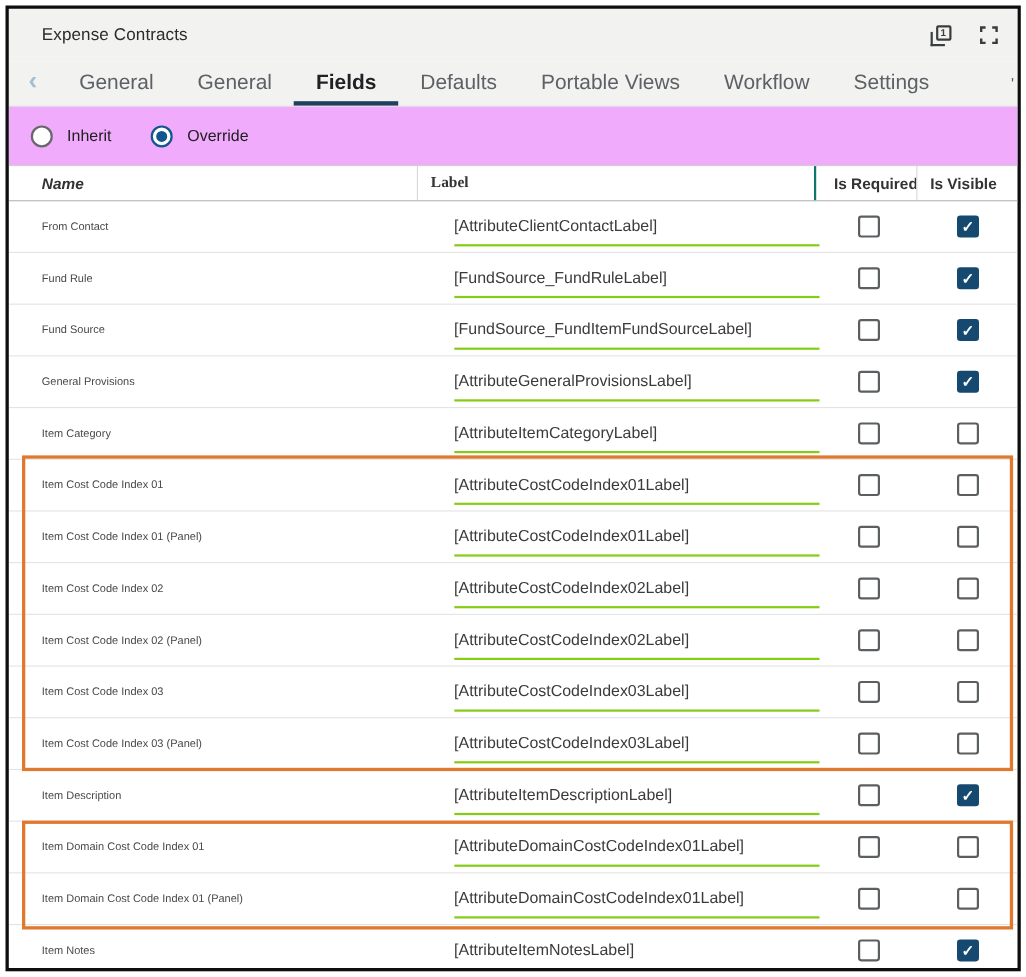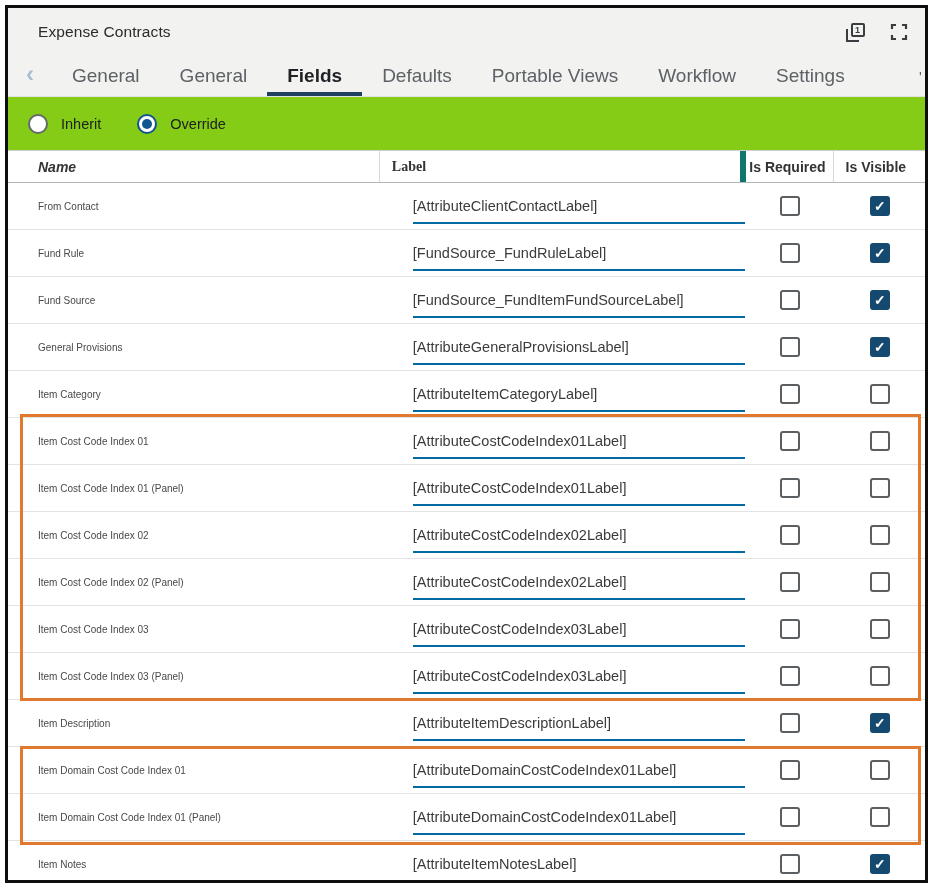--- a/index.html
+++ b/index.html
@@ -43,48 +43,48 @@
     padding:4px 20px 0 20px;display:flex;align-items:center;
     font-size:19px;color:#5D6165;border-bottom:4px solid transparent;cursor:pointer;
     white-space:nowrap;
   }
   .tab.active{color:#1F2124;border-bottom-color:var(--tab-underline);font-weight:700;}
   .tab-partial{
     margin-left:auto;align-self:center;width:6px;overflow:hidden;
     font-size:14.5px;color:#5D6165;padding-top:2px;white-space:nowrap;
   }
   
-  .radio-row{height:53px;display:flex;align-items:center;padding-left:20px;background:#84cc16;}
+  .radio-row{height:53px;display:flex;align-items:center;padding-left:20px;background:#f0abfc;}
   .radio-option{display:flex;align-items:center;margin-right:36px;cursor:pointer;}
   .radio{width:20px;height:20px;border-radius:50%;border:2px solid #66686B;position:relative;background:#fff;}
   .radio.selected{border-color:var(--radio-blue);}
   .radio.selected::after{
     content:"";position:absolute;left:3px;top:3px;width:10px;height:10px;border-radius:50%;
     background:var(--radio-blue);
   }
   .radio-label{margin-left:13px;font-size:14.5px;color:#202020;}
   
   .thead{
     height:33px;display:flex;align-items:stretch;
     border-top:1px solid #CFCFCF;border-bottom:1px solid #B5B5B5;
   }
   .th{display:flex;align-items:center;font-size:14px;font-weight:700;color:#333;
     white-space:nowrap;overflow:hidden;}
   .th-name{width:382px;padding-left:30px;font-style:italic;}
   .th-label{width:373px;padding-left:12px;border-left:1px solid #D8D8D8;font-family:Liberation Serif, serif;}
-  .th-req{width:95px;padding-left:3px;border-left:6px solid #0f766e;}
+  .th-req{width:95px;padding-left:16px;border-left:2px solid #0f766e;}
   .th-vis{width:95px;padding-left:12px;border-left:1px solid #D8D8D8;}
   .tbody{overflow:hidden;}
   .tr{height:47px;display:flex;align-items:center;border-bottom:1px solid var(--row-line);}
   .td{height:100%;display:flex;align-items:center;}
   .td-name{width:382px;padding-left:30px;font-size:10px;color:#47484A;white-space:nowrap;overflow:hidden;}
   .td-label{width:373px;padding-left:13px;padding-top:9px;}
   .label-input{
     width:355px;font-size:14.5px;color:#3B3B3B;white-space:nowrap;overflow:hidden;
-    border-bottom:2px solid #0369a1;padding-bottom:8px;cursor:text;margin-left:28px;
+    border-bottom:2px solid #84cc16;padding-bottom:8px;cursor:text;margin-left:28px;
   }
   .td-check{width:95px;justify-content:center;}
   .checkbox{
     width:20px;height:20px;border:2px solid #5C5F62;border-radius:3px;background:#fff;cursor:pointer;
     display:flex;align-items:center;justify-content:center;
   }
   .checkbox.checked{background:var(--navy);border-color:var(--navy);
     color:#fff;font-size:14px;font-weight:700;line-height:1;}
   
   .hl-box{position:absolute;left:12px;width:901px;border:3px solid var(--orange);pointer-events:none;}

